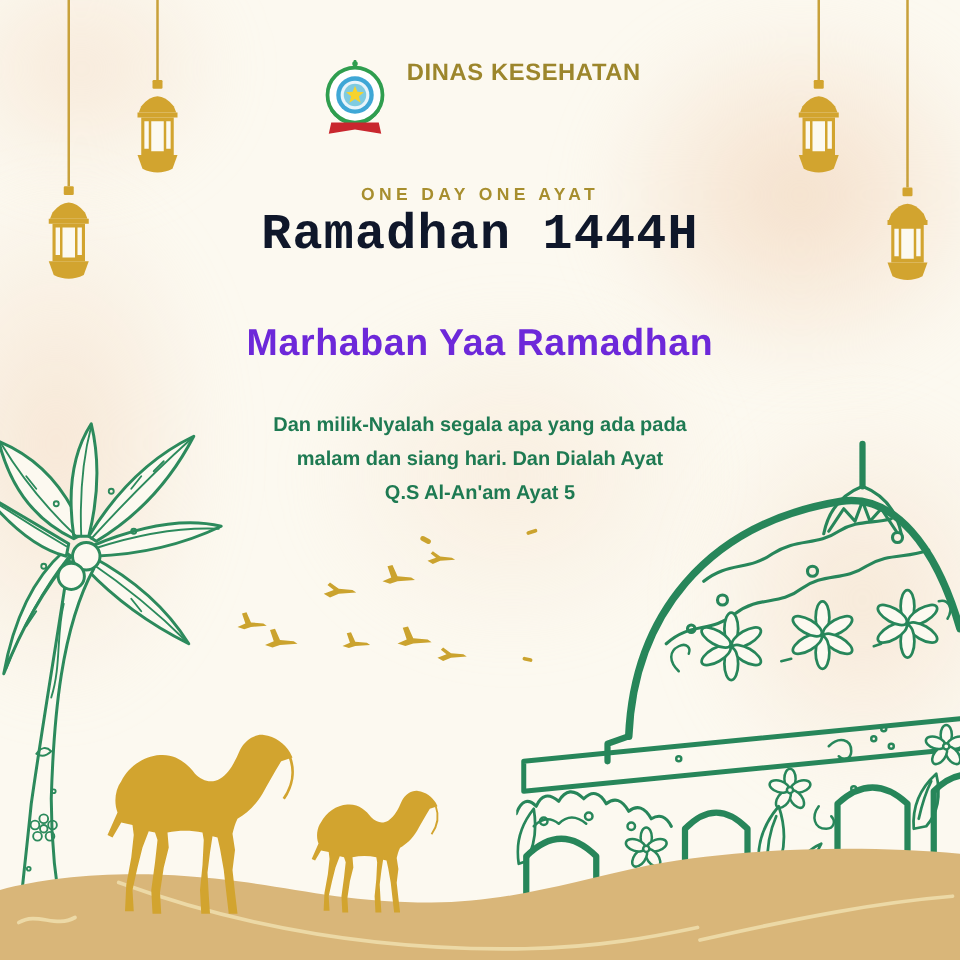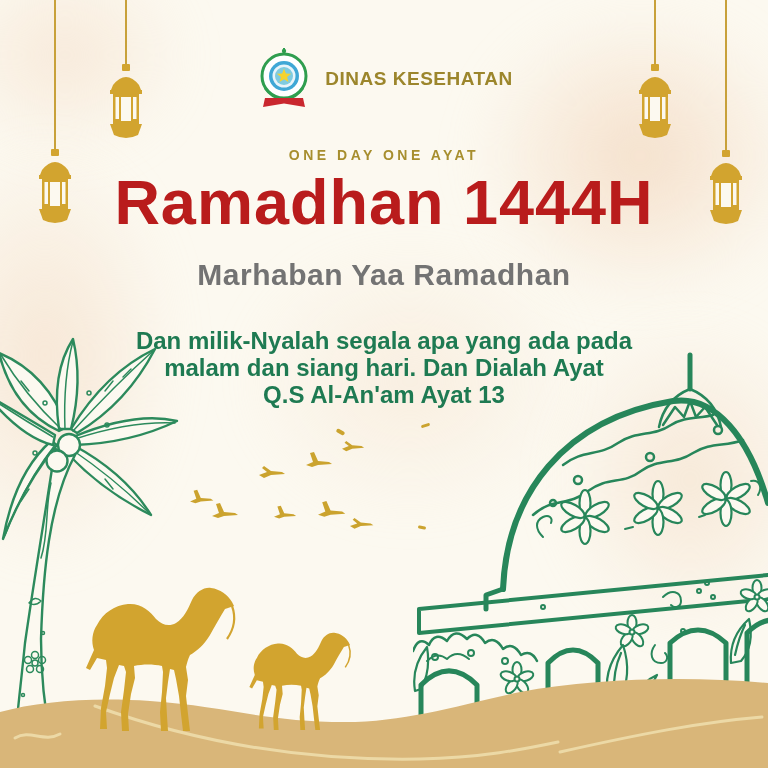--- a/index.html
+++ b/index.html
@@ -11,27 +11,27 @@
   .wash{position:absolute;border-radius:50%;filter:blur(22px);pointer-events:none;}
   .w1{left:470px;top:6px;width:340px;height:300px;background:radial-gradient(closest-side,rgba(244,221,199,.9),rgba(244,221,199,0));}
   .w2{left:-90px;top:140px;width:270px;height:430px;background:radial-gradient(closest-side,rgba(244,221,199,.65),rgba(244,221,199,0));}
   .w3{left:240px;top:240px;width:340px;height:280px;background:radial-gradient(closest-side,rgba(246,228,208,.5),rgba(246,228,208,0));}
   .w4{left:550px;top:320px;width:280px;height:320px;background:radial-gradient(closest-side,rgba(244,221,199,.6),rgba(244,221,199,0));}
   .w5{left:-60px;top:-50px;width:250px;height:210px;background:radial-gradient(closest-side,rgba(244,221,199,.55),rgba(244,221,199,0));}
 
   .abs{position:absolute;}
   .centered{left:0;right:0;text-align:center;}
 
-  .header{top:46px;display:flex;justify-content:center;align-items:center;gap:12px;left:0;right:0;}
+  .header{top:46px;display:flex;justify-content:center;align-items:flex-start;gap:12px;left:0;right:0;}
   .org{ text-align:left;color:#9c862c;font-weight:bold;font-size:19px;line-height:25px;letter-spacing:.5px;}
 
   .kicker{top:147px;color:#a78e2e;font-weight:bold;font-size:14px;letter-spacing:3.5px;}
-  .title{top:166px;color:#b91c1c;font-family:Liberation Sans, sans-serif;font-weight:bold;font-size:63px;letter-spacing:1px;}
-  .subtitle{top:258px;color:#737373;font-weight:bold;font-size:30px;letter-spacing:.5px;}
-  .verse{top:327px;color:#1e7a52;font-weight:bold;font-size:24px;line-height:27px;}
+  .title{top:166px;color:#0f172a;font-family:Liberation Mono, monospace;font-weight:bold;font-size:40px;letter-spacing:1px;}
+  .subtitle{top:258px;color:#6d28d9;font-weight:bold;font-size:30px;letter-spacing:.5px;}
+  .verse{top:327px;color:#1e7a52;font-weight:bold;font-size:16px;line-height:27px;}
 
   .speck{position:absolute;background:#cba32e;border-radius:2px;}
   .spk1{left:336px;top:430px;width:9px;height:4px;transform:rotate(28deg);}
   .spk2{left:421px;top:424px;width:9px;height:3px;transform:rotate(-18deg);}
   .spk3{left:418px;top:526px;width:8px;height:3px;transform:rotate(12deg);}
 
   svg{display:block;}
 </style>
 </head>
 <body>
@@ -85,21 +85,21 @@
     </div>
   </div>
 
   <div class="abs centered kicker">ONE DAY ONE AYAT</div>
   <div class="abs centered title">Ramadhan 1444H</div>
   <div class="abs centered subtitle">Marhaban Yaa Ramadhan</div>
 
   <div class="abs centered verse">
     <div>Dan milik-Nyalah segala apa yang ada pada</div>
     <div>malam dan siang hari. Dan Dialah Ayat</div>
-    <div>Q.S Al-An'am Ayat 13</div>
+    <div>Q.S Al-An'am Ayat 5</div>
   </div>
 
   <svg class="abs" style="left:-15px;top:333px" width="205" height="410" viewBox="0 0 205 410" stroke="#2c8a5c" fill="none" stroke-linejoin="round" stroke-linecap="round">
     <g stroke-width="2.4" fill="#fcf9f0">
       <path d="M74,98 Q28,76 14,20 Q62,40 82,94 Z"></path>
       <path d="M74,96 Q66,40 88,6 Q98,48 86,96 Z"></path>
       <path d="M86,96 Q120,40 170,16 Q142,70 92,100 Z"></path>
       <path d="M88,104 Q150,78 192,88 Q146,110 90,112 Z"></path>
       <path d="M88,112 Q140,140 166,182 Q118,158 84,122 Z"></path>
       <path d="M72,112 Q40,150 18,206 Q30,140 66,108 Z"></path>

